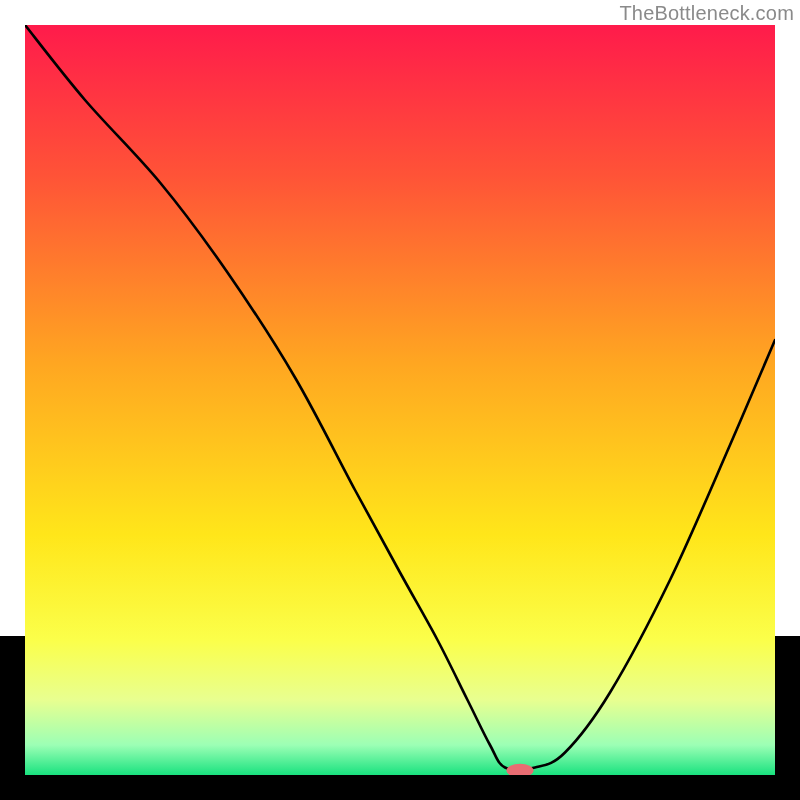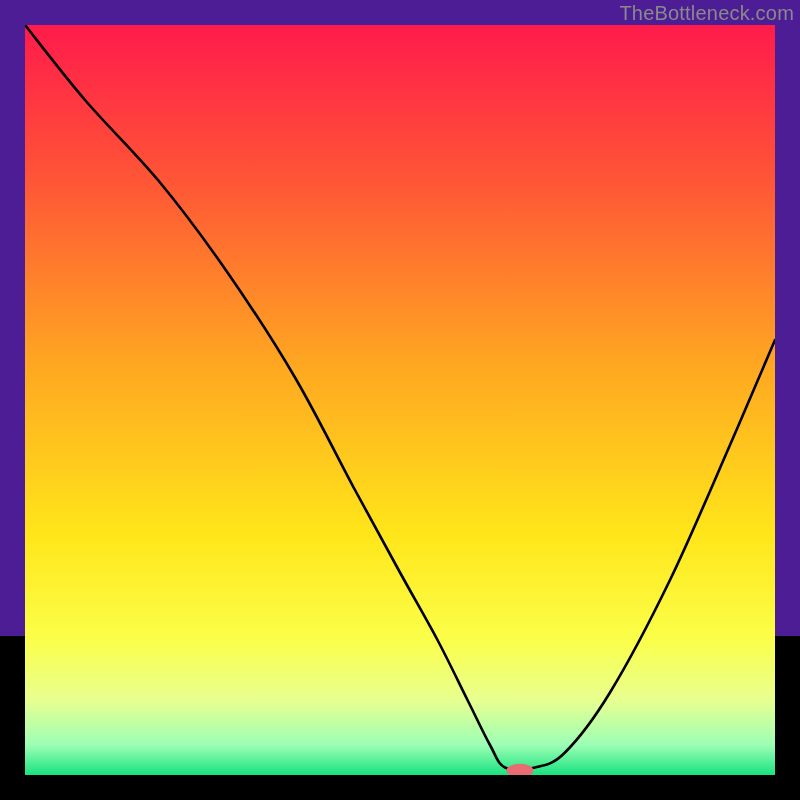--- a/index.html
+++ b/index.html
@@ -10,21 +10,21 @@
     background: #000;
     overflow: hidden;
     font-family: Arial, Helvetica, sans-serif;
   }
   .frame {
     position: absolute;
     left: 0;
     top: 0;
     width: 800px;
     height: 636px;
-    background: #4c1d95;
+    background: #ffffff;
   }
   .plot-area {
     position: absolute;
     left: 25px;
     top: 25px;
     width: 750px;
     height: 750px;
   }
   .plot-bg {
     width: 100%;

